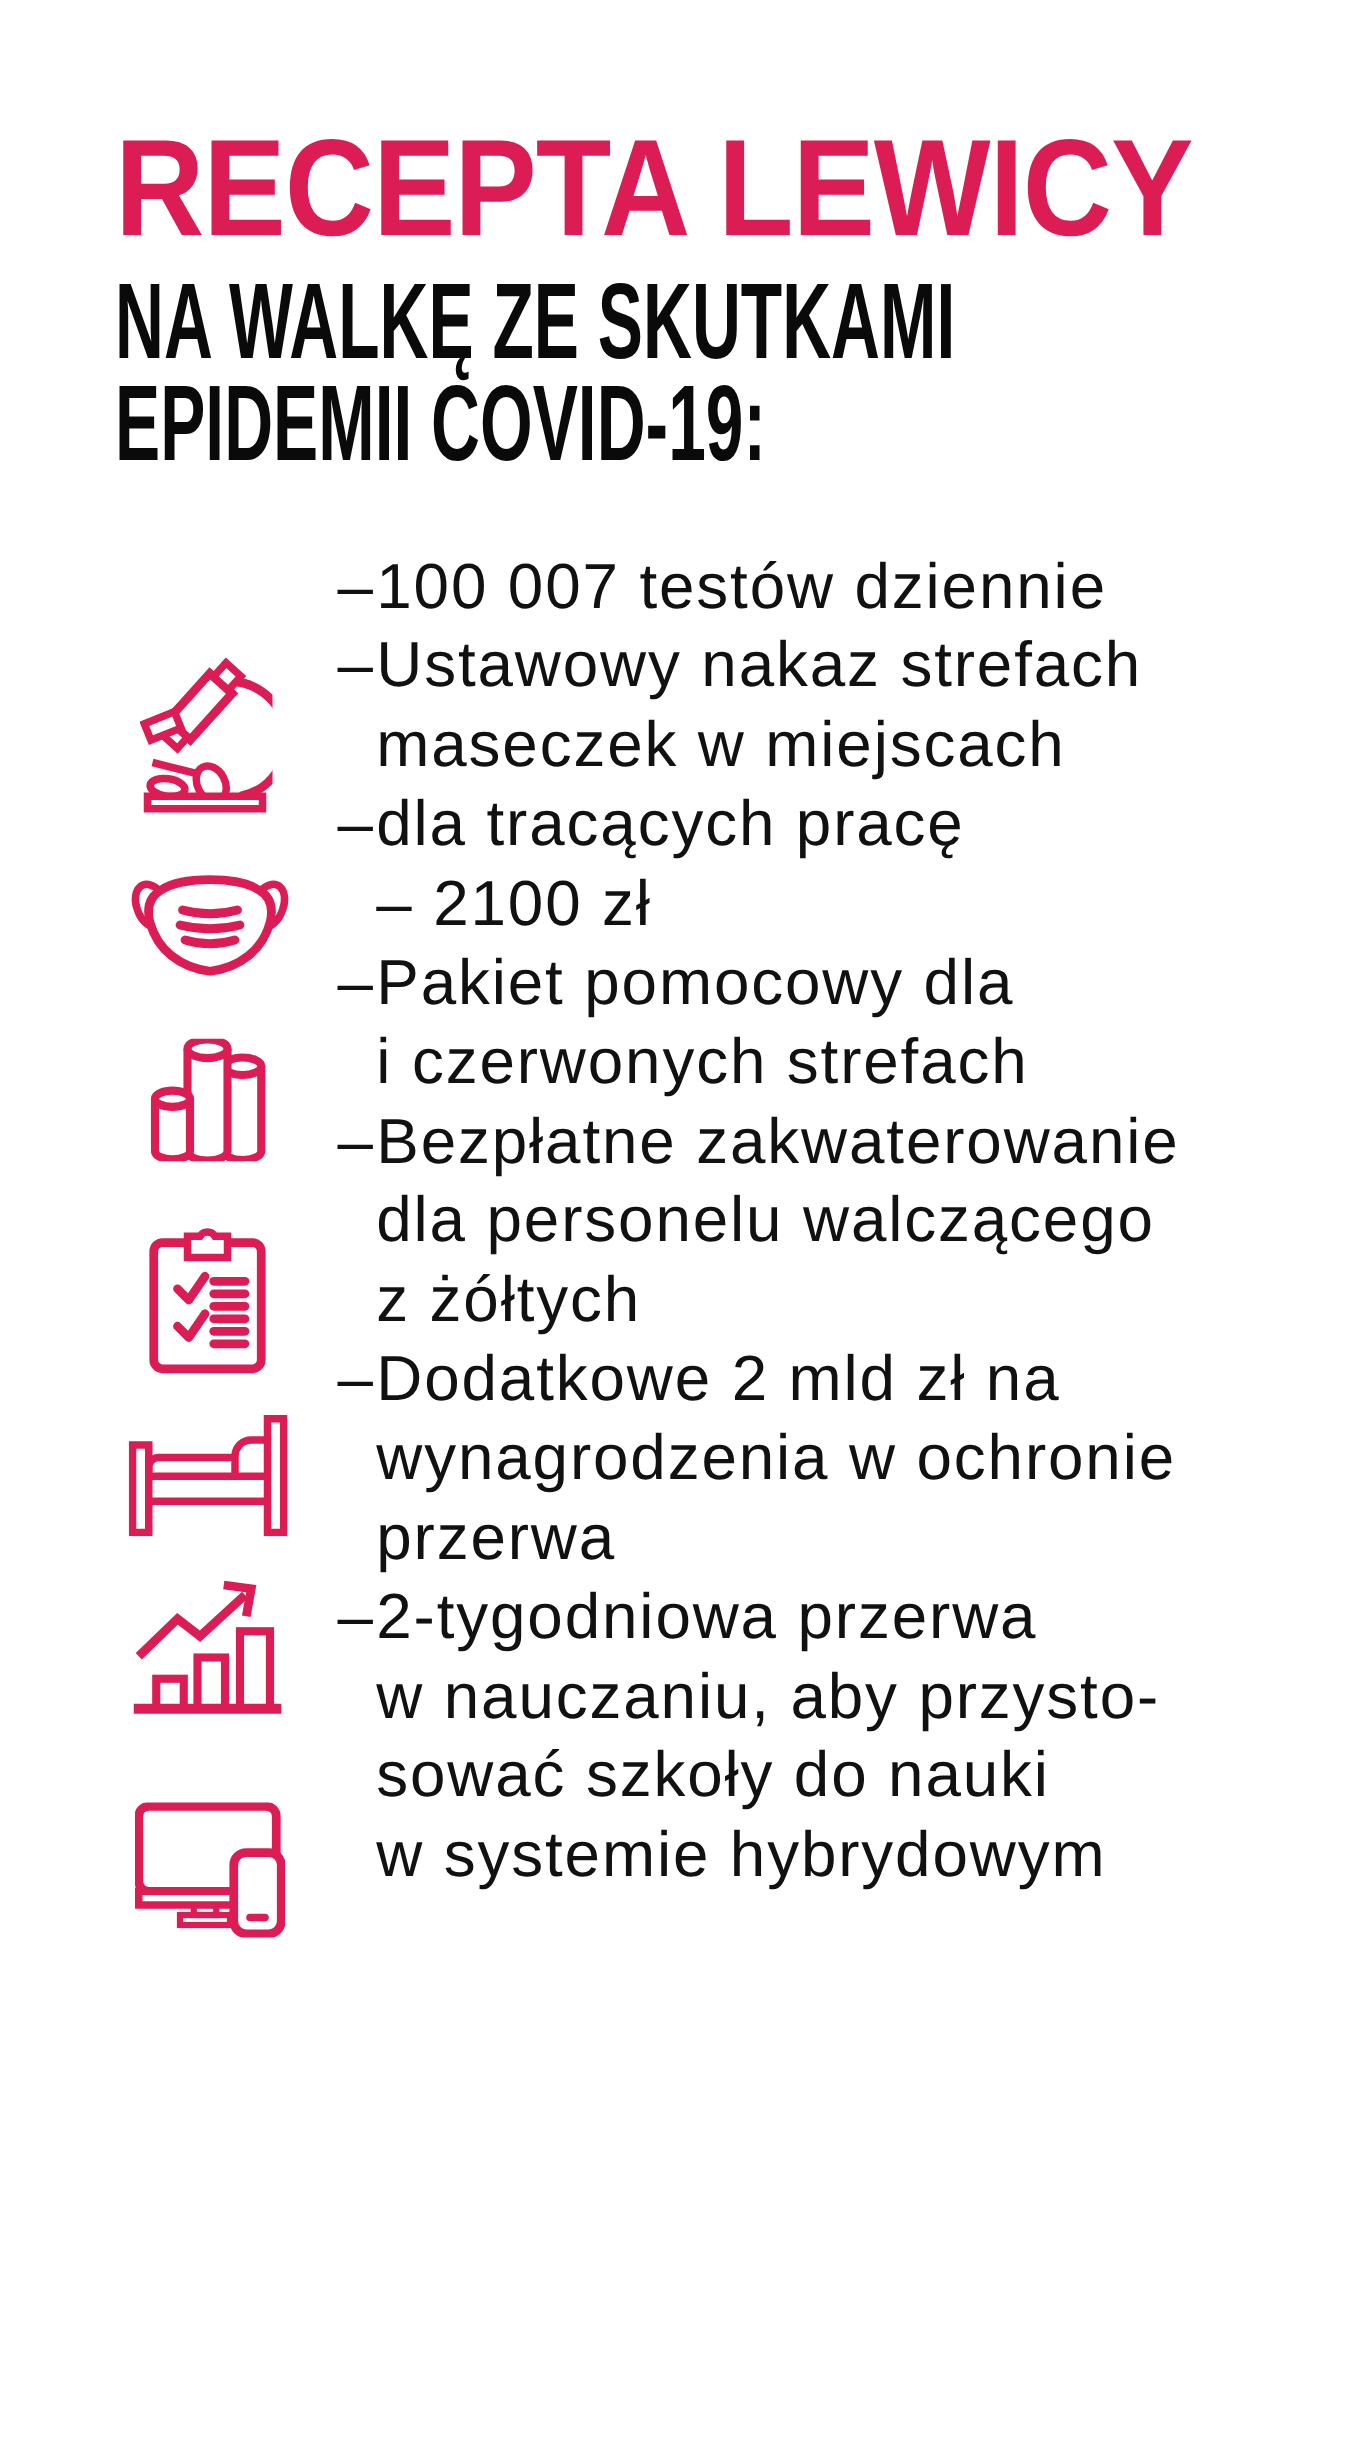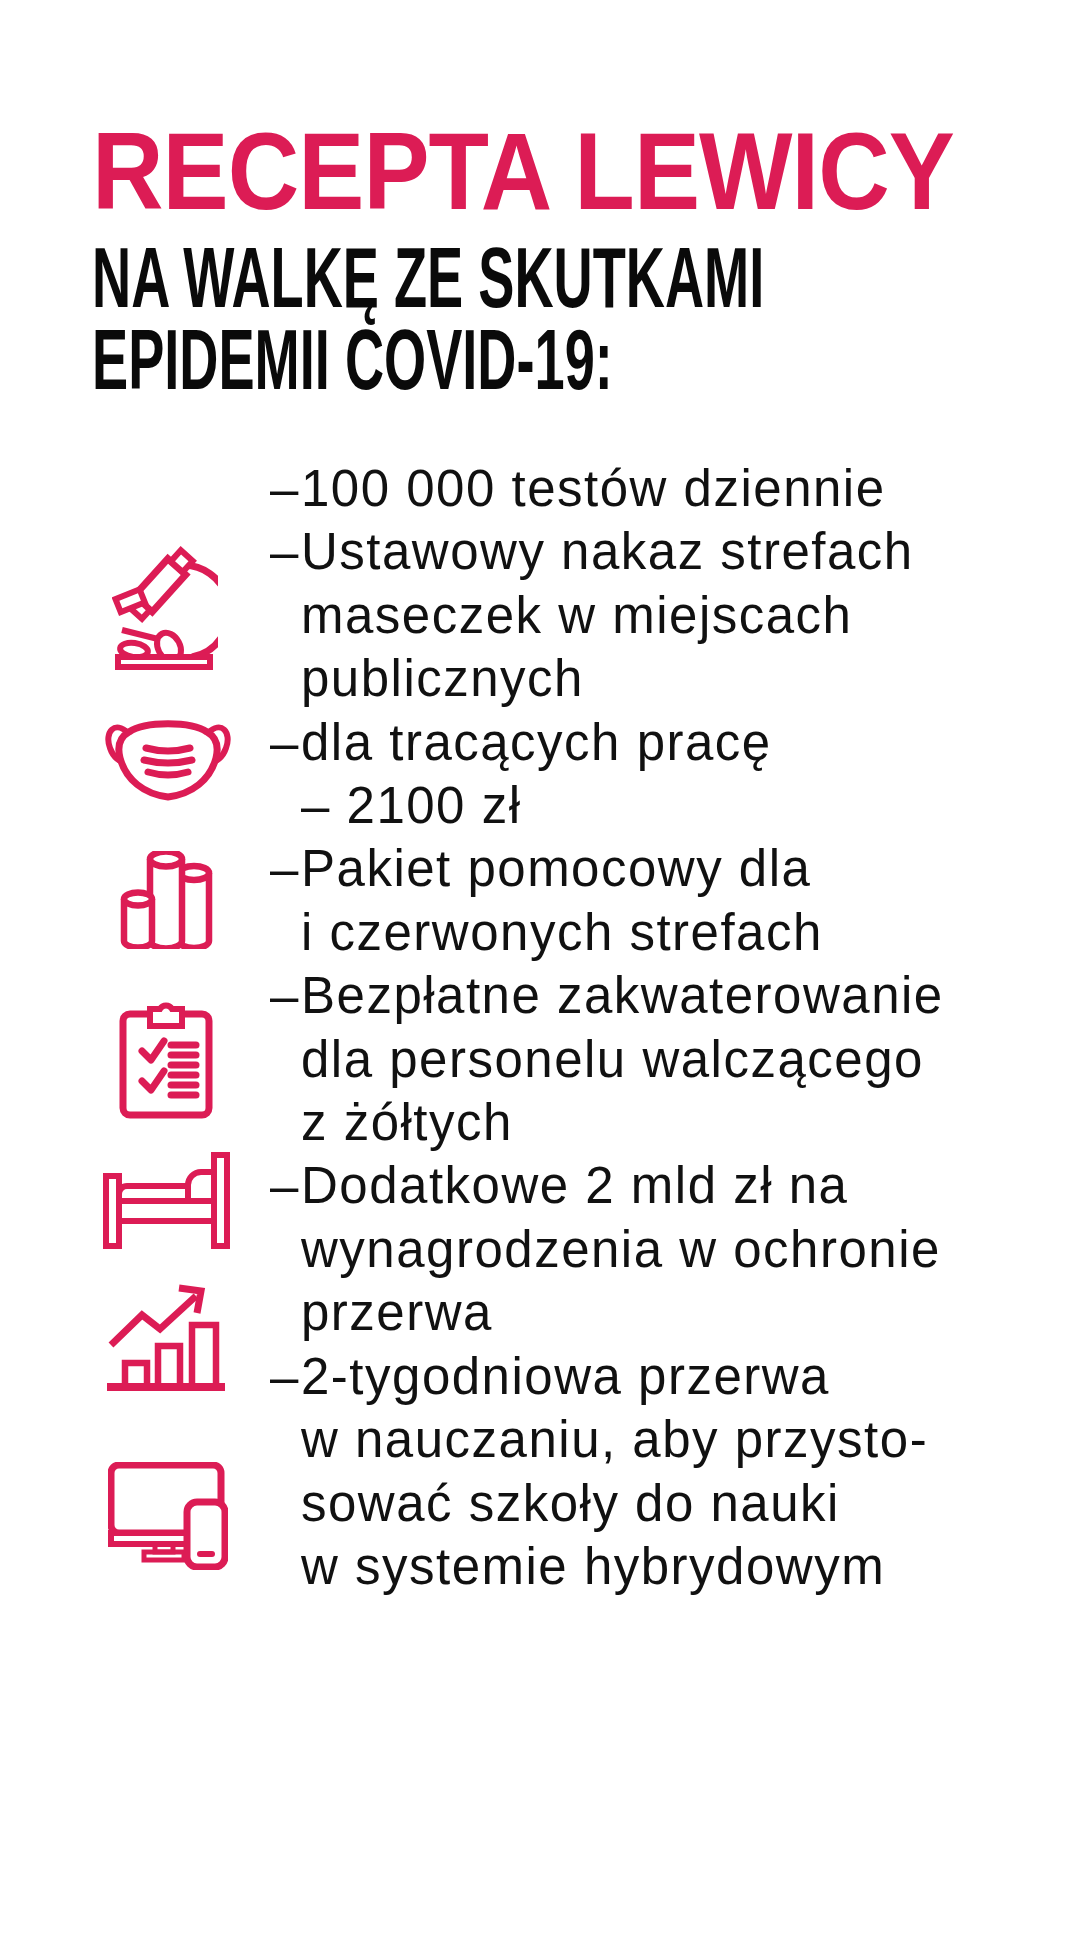--- a/index.html
+++ b/index.html
@@ -2,21 +2,20 @@
 <html><head>
 <meta charset="utf-8">
 <style>
   html,body{margin:0;padding:0;background:#ffffff;}
   #canvas{
     position:relative;
     width:1080px;height:1720px;
     background:#ffffff;
     overflow:hidden;
     font-family:"Liberation Sans", sans-serif;
-    margin-top:20px;
   }
   
   .title{
     position:absolute;left:92px;top:96px;
     font-size:110px;font-weight:bold;line-height:1;
     color:#DC1C55;white-space:nowrap;
     transform:scaleX(0.90);transform-origin:left top;
     letter-spacing:-1px;
   }
   .subtitle{
@@ -149,30 +148,29 @@
       <rect x="79" y="40" width="38" height="65" rx="10" fill="#fff" stroke-width="7"></rect>
       <path d="M92,92 h12" stroke-width="6" stroke-linecap="round"></path>
     </svg>
   </div>
 
   <div class="list">
 
     <div class="bullet">
       <span class="dash">–</span>
       <div class="bl">
-        <div class="ln">100 000 testów dziennie</div>
+        <div class="ln">100 007 testów dziennie</div>
       </div>
     </div>
 
     <div class="bullet">
       <span class="dash">–</span>
       <div class="bl">
         <div class="ln">Ustawowy nakaz strefach</div>
         <div class="ln">maseczek w miejscach</div>
-        <div class="ln">publicznych</div>
       </div>
     </div>
 
     <div class="bullet">
       <span class="dash">–</span>
       <div class="bl">
         <div class="ln">dla tracących pracę</div>
         <div class="ln">– 2100 zł</div>
       </div>
     </div>

